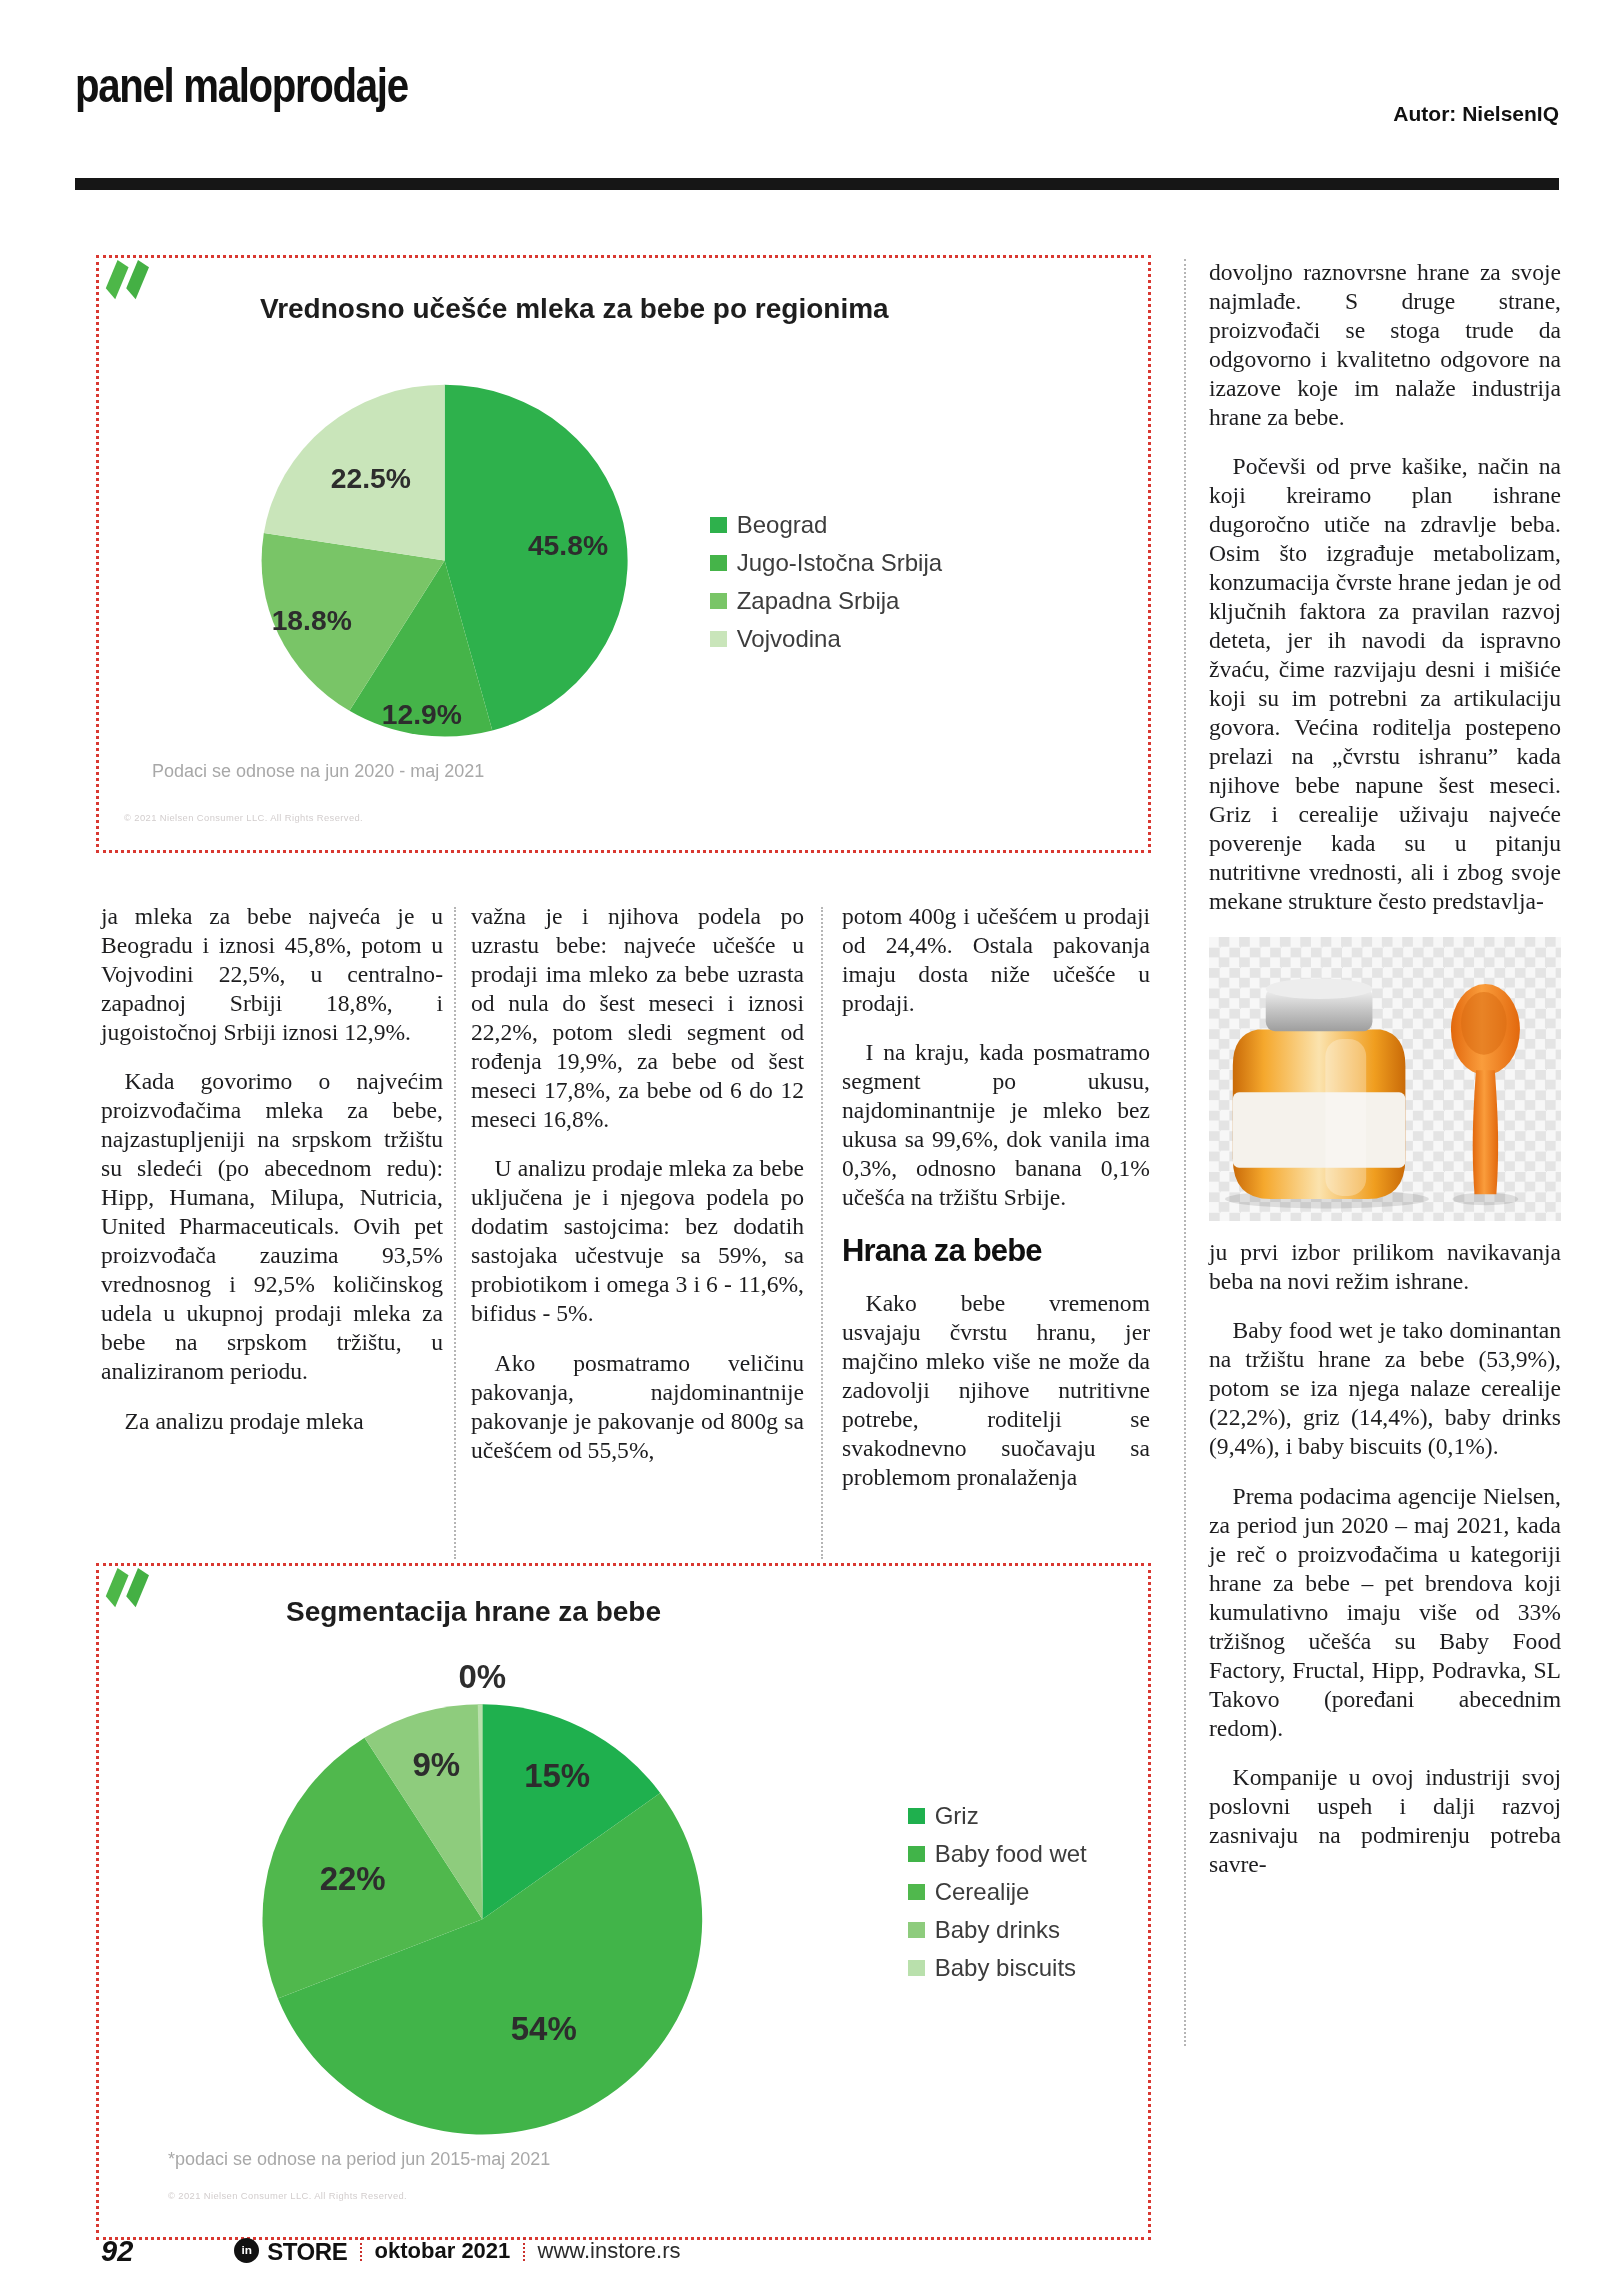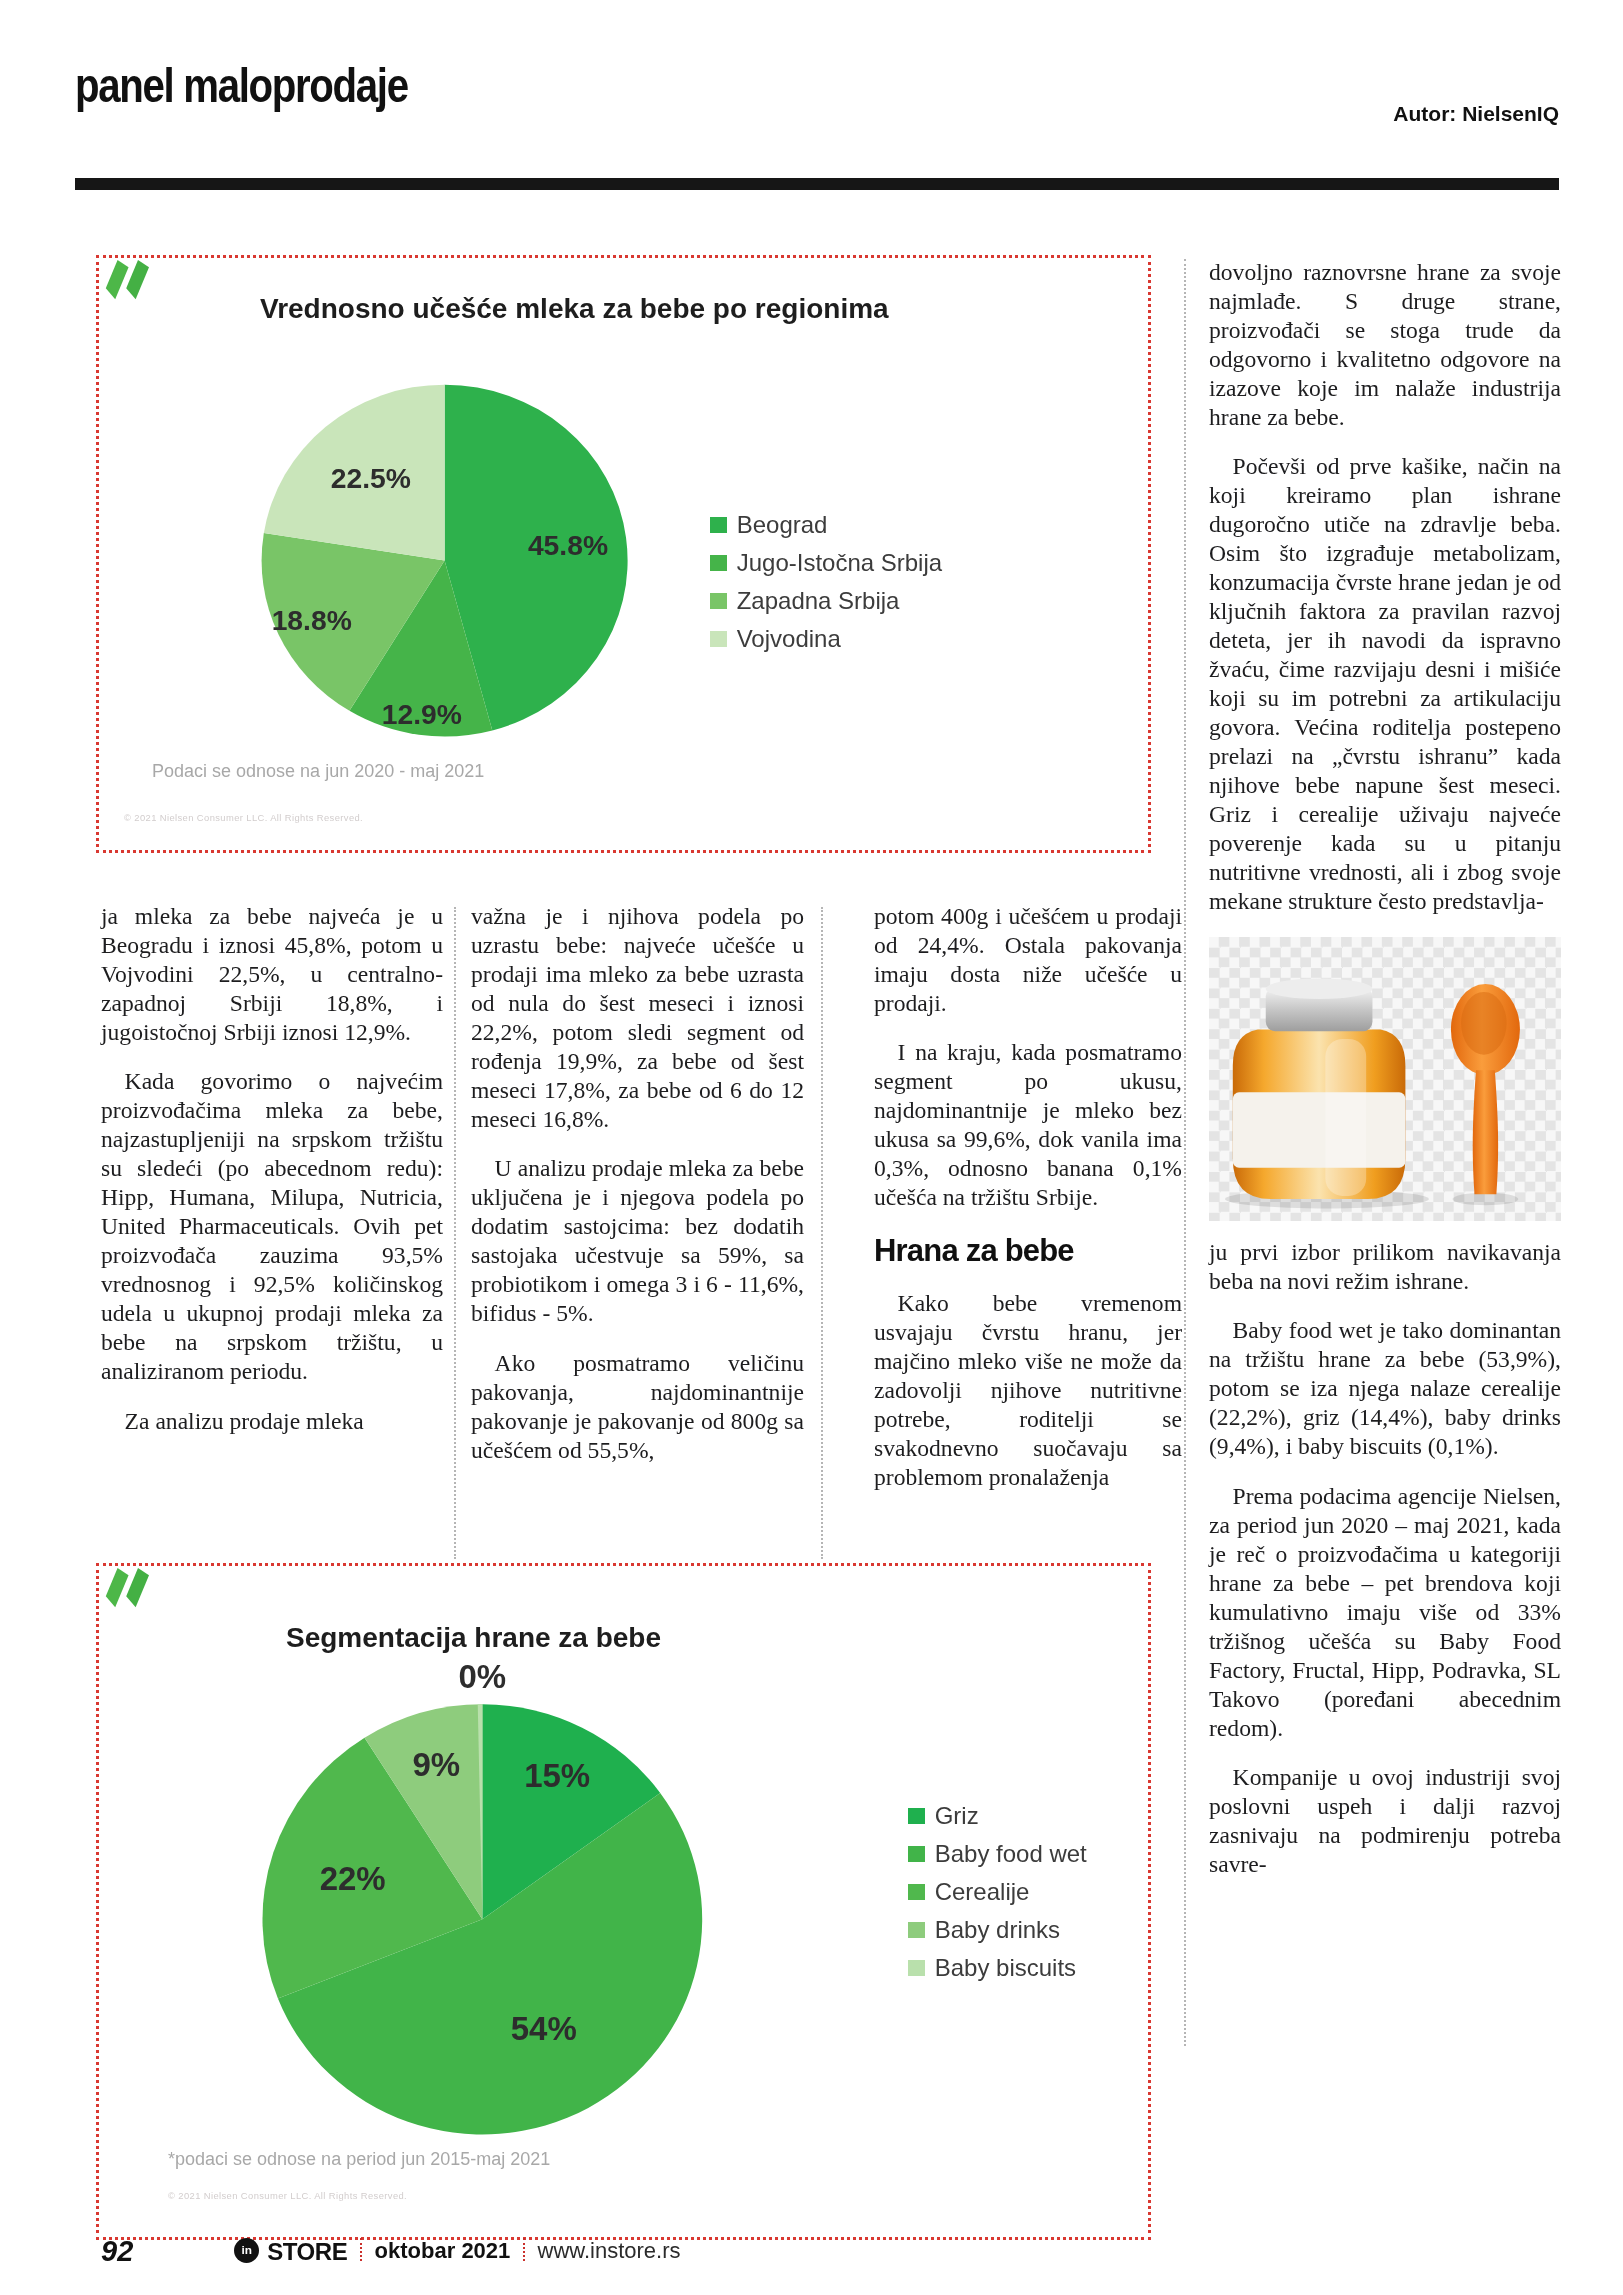--- a/index.html
+++ b/index.html
@@ -18,40 +18,40 @@
   
   .chartbox{
     position:absolute;left:96px;width:1055px;background:#fff;
     border:3.9px dotted #d93831;box-sizing:border-box;
   }
   #chartbox1{top:255px;height:598px;}
   #chartbox2{top:1563px;height:677px;}
   .nlogo{position:absolute;left:6.3px;top:1.6px;width:44px;height:41px;}
   .ctitle{position:absolute;font-size:28px;font-weight:700;color:#1e1e1e;white-space:nowrap;}
   #chartbox1 .ctitle{left:161px;top:35px;}
-  #chartbox2 .ctitle{left:187px;top:56px;text-align:right;}
+  #chartbox2 .ctitle{left:187px;top:30px;text-align:right;}
   .pie{position:absolute;left:0;top:0;}
   .pie text{font-family:"Liberation Sans",sans-serif;font-weight:600;fill:#2d2d2d;}
   .legend{position:absolute;}
   #chartbox1 .legend{left:611px;top:248px;}
   #chartbox2 .legend{left:809px;top:231px;}
   .legend-row{display:flex;align-items:center;height:38px;}
   .swatch{width:16.5px;height:16.5px;margin-right:10.2px;flex:0 0 auto;}
   .legend-label{font-size:24px;color:#3c3c3c;font-weight:500;white-space:nowrap;}
   .footnote{position:absolute;font-size:18px;color:#a8a8a8;white-space:nowrap;}
   #chartbox1 .footnote{left:53px;top:503px;}
   #chartbox2 .footnote{left:69px;top:583px;}
   .fineprint{position:absolute;font-size:9.4px;color:#d2cdcd;letter-spacing:0.4px;white-space:nowrap;}
   #chartbox1 .fineprint{left:25px;top:554px;}
   #chartbox2 .fineprint{left:69px;top:624px;}
   
   .textcol{position:absolute;top:902px;}
   #col1{left:101px;width:342px;}
   #col2{left:471px;width:333px;}
-  #col3{left:842px;width:308px;margin-left:32px;}
+  #col3{left:842px;width:308px;}
   #col4{left:1209px;top:258px;width:352px;position:absolute;}
   .textcol p, #col4 p{
     font-family:"Liberation Serif",serif;font-size:23.6px;line-height:29px;
     text-align:justify;color:#1d1d1f;margin:0 0 20.4px 0;
   }
   p.indent{text-indent:23.6px;}
   .section-heading{
     font-family:"Liberation Sans",sans-serif;font-size:31px;font-weight:900;
     color:#101010;margin:4.7px 0 20.4px 0;letter-spacing:-0.8px;
   }

